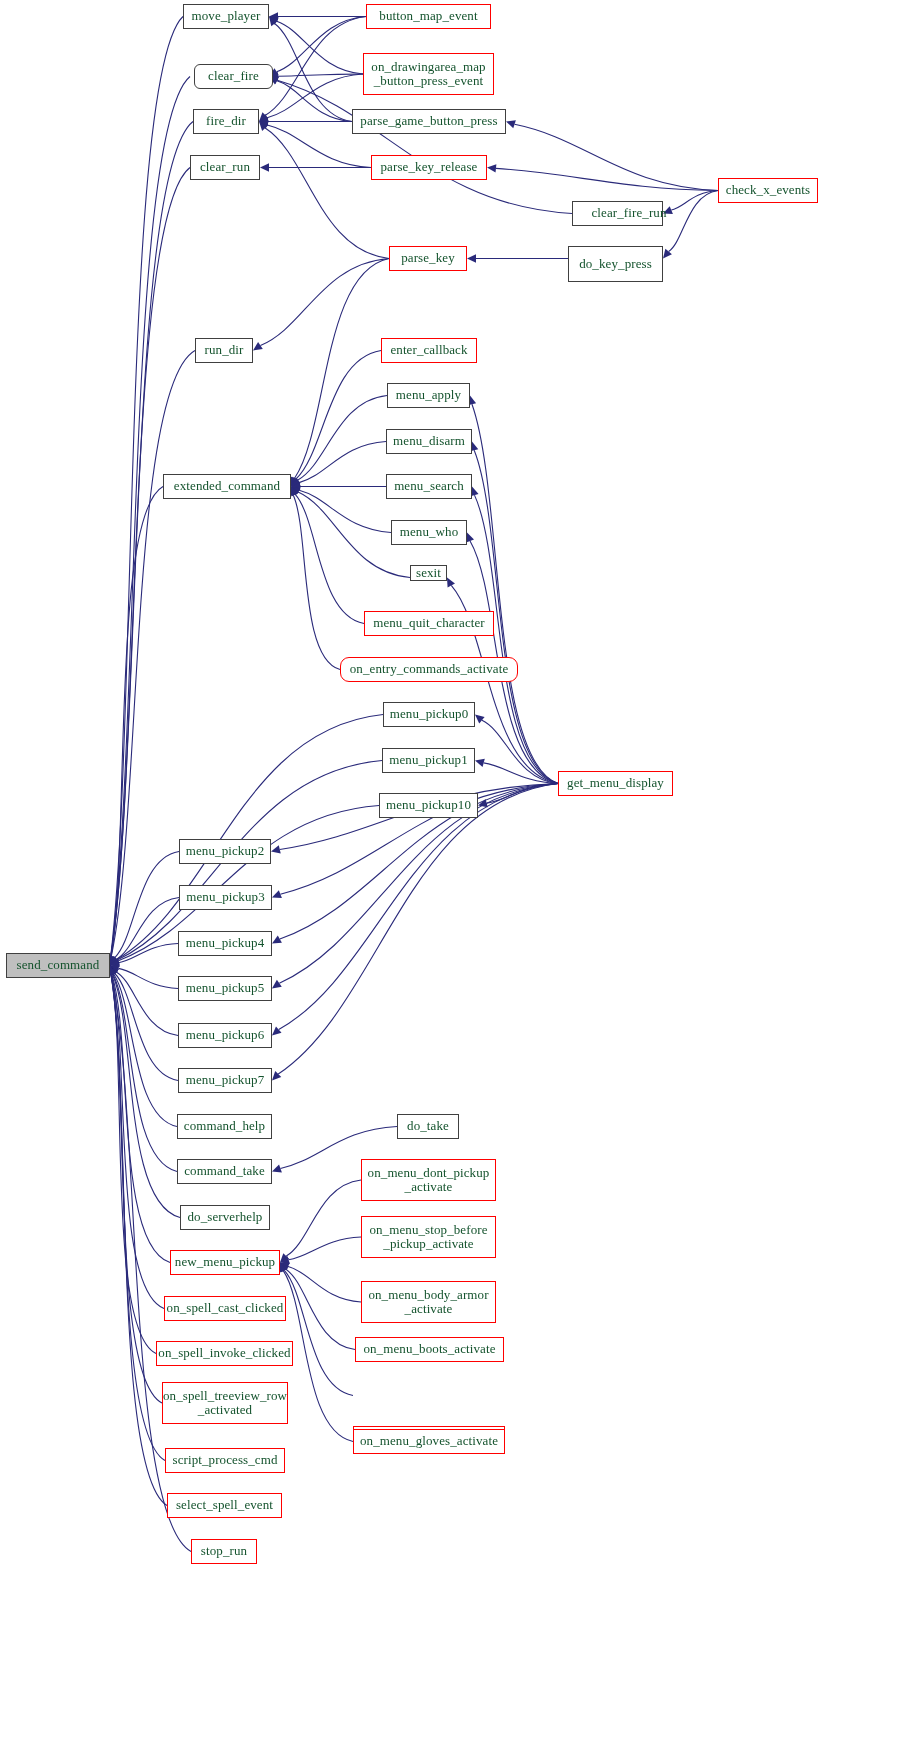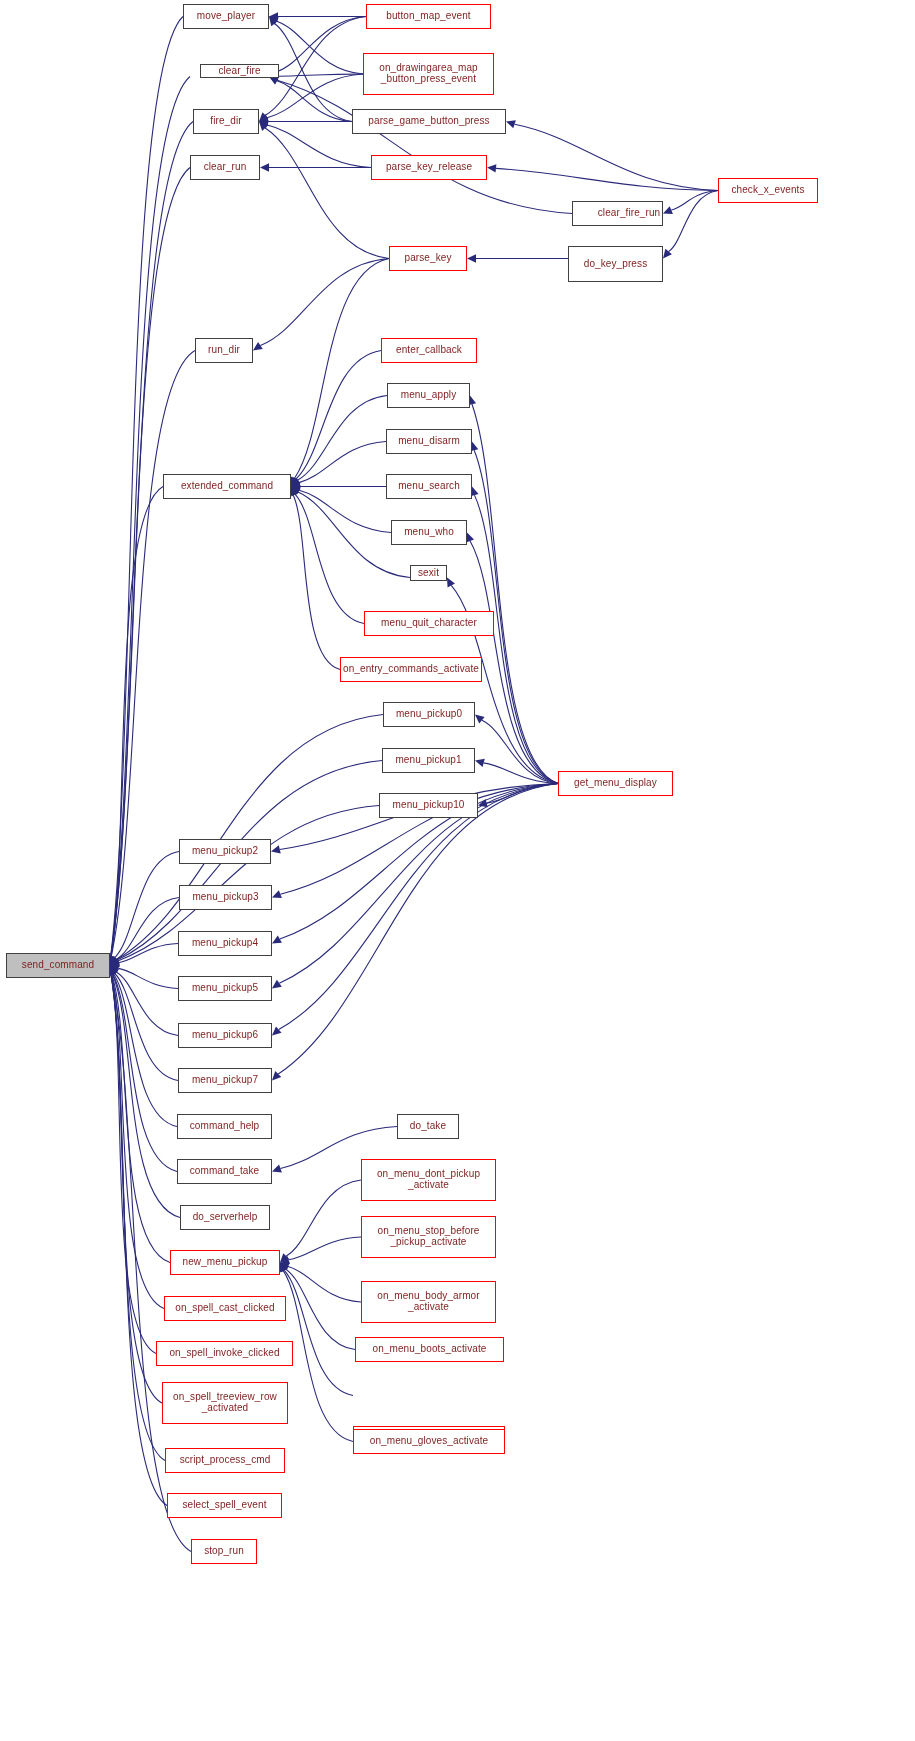--- a/index.html
+++ b/index.html
@@ -7,26 +7,27 @@
   #canvas{position:relative;width:915px;height:1741px;background:#fff;overflow:hidden;}
   #edges{position:absolute;left:0;top:0;width:915px;height:1741px;}
   .node{
     position:absolute;
     box-sizing:border-box;
     display:flex;
     align-items:center;
     justify-content:center;
     text-align:center;
     background:#ffffff;
-    color:#7f1d1d;
-    font-size:10px;
+    color:#14532d;
+    font-size:13px;
     line-height:1.08;
     white-space:pre-line;
     letter-spacing:0.1px;
     z-index:5;
+    font-family:Liberation Serif, serif;
   }
   .node.k-black{border:1px solid #404040;}
   .node.k-red{border:1px solid #ff0000;}
   .node.k-current{border:1px solid #404040;background:#bfbfbf;}
 </style>
 </head>
 <body>
 
 <div id="canvas">
   <svg id="edges" viewBox="0 0 915 1741" xmlns="http://www.w3.org/2000/svg">
@@ -174,41 +175,41 @@
       <polygon points="280,1262.5 289.9303159878987,1262.669777443977 286.2484757322447,1270.2198802467103" fill="#2a2a7a"></polygon>
       <path d="M 355 1349.5 C 313.7125 1344.28, 308.5 1284.25, 285.87645659862517 1269.316689654405" fill="none" stroke="#2a2a7a" stroke-width="1.1"></path>
       <polygon points="280,1262.5 289.0575784373476,1266.5743432417134 282.6953347599027,1272.0590360670967" fill="#2a2a7a"></polygon>
       <path d="M 353 1395.5 C 307.3775 1387.52, 307.74 1295.75, 284.3304355233686 1270.38969759737" fill="none" stroke="#2a2a7a" stroke-width="1.1"></path>
       <polygon points="280,1262.5 288.0122944021413,1268.3688276864648 280.64857664459583,1272.4105675082753" fill="#2a2a7a"></polygon>
       <path d="M 353 1441.5 C 302.2025 1430.76, 307.74 1307.25, 283.3986294834144 1270.8336257196052" fill="none" stroke="#2a2a7a" stroke-width="1.1"></path>
       <polygon points="280,1262.5 287.2876548192302,1269.247598627345 279.5096041475986,1272.4196528118653" fill="#2a2a7a"></polygon>
     </svg>
 <div class="node k-black" style="left: 183px; top: 4px; width: 86px; height: 25px;">move_player</div>
     <div class="node k-red" style="left: 366px; top: 4px; width: 125px; height: 25px;">button_map_event</div>
-    <div class="node k-black" style="left: 200px; top: 64px; width: 79px; height: 14px;">clear_fire</div>
+    <div class="node k-black" style="left: 194px; top: 64px; width: 79px; height: 25px; border-radius: 6px;">clear_fire</div>
     <div class="node k-red" style="left: 363px; top: 53px; width: 131px; height: 42px;">on_drawingarea_map
 _button_press_event</div>
     <div class="node k-black" style="left: 193px; top: 109px; width: 66px; height: 25px;">fire_dir</div>
     <div class="node k-black" style="left: 352px; top: 109px; width: 154px; height: 25px;">parse_game_button_press</div>
     <div class="node k-black" style="left: 190px; top: 155px; width: 70px; height: 25px;">clear_run</div>
     <div class="node k-red" style="left: 371px; top: 155px; width: 116px; height: 25px;">parse_key_release</div>
     <div class="node k-red" style="left: 718px; top: 178px; width: 100px; height: 25px;">check_x_events</div>
     <div class="node k-black" style="left: 572px; top: 201px; width: 91px; height: 25px; padding-left: 23px;">clear_fire_run</div>
     <div class="node k-red" style="left: 389px; top: 246px; width: 78px; height: 25px;">parse_key</div>
     <div class="node k-black" style="left: 568px; top: 246px; width: 95px; height: 36px;">do_key_press</div>
     <div class="node k-black" style="left: 195px; top: 338px; width: 58px; height: 25px;">run_dir</div>
     <div class="node k-red" style="left: 381px; top: 338px; width: 96px; height: 25px;">enter_callback</div>
     <div class="node k-black" style="left: 387px; top: 383px; width: 83px; height: 25px;">menu_apply</div>
     <div class="node k-black" style="left: 386px; top: 429px; width: 86px; height: 25px;">menu_disarm</div>
     <div class="node k-black" style="left: 163px; top: 474px; width: 128px; height: 25px;">extended_command</div>
     <div class="node k-black" style="left: 386px; top: 474px; width: 86px; height: 25px;">menu_search</div>
     <div class="node k-black" style="left: 391px; top: 520px; width: 76px; height: 25px;">menu_who</div>
     <div class="node k-black" style="left: 410px; top: 565px; width: 37px; height: 16px;">sexit</div>
     <div class="node k-red" style="left: 364px; top: 611px; width: 130px; height: 25px;">menu_quit_character</div>
-    <div class="node k-red" style="left: 340px; top: 657px; width: 142px; height: 25px;">on_entry_commands_activate</div>
+    <div class="node k-red" style="left: 340px; top: 657px; width: 178px; height: 25px; border-radius: 9px;">on_entry_commands_activate</div>
     <div class="node k-black" style="left: 383px; top: 702px; width: 92px; height: 25px;">menu_pickup0</div>
     <div class="node k-black" style="left: 382px; top: 748px; width: 93px; height: 25px;">menu_pickup1</div>
     <div class="node k-red" style="left: 558px; top: 771px; width: 115px; height: 25px;">get_menu_display</div>
     <div class="node k-black" style="left: 379px; top: 793px; width: 99px; height: 25px;">menu_pickup10</div>
     <div class="node k-black" style="left: 179px; top: 839px; width: 92px; height: 25px;">menu_pickup2</div>
     <div class="node k-black" style="left: 179px; top: 885px; width: 93px; height: 25px;">menu_pickup3</div>
     <div class="node k-black" style="left: 178px; top: 931px; width: 94px; height: 25px;">menu_pickup4</div>
     <div class="node k-current" style="left: 6px; top: 953px; width: 104px; height: 25px;">send_command</div>
     <div class="node k-black" style="left: 178px; top: 976px; width: 94px; height: 25px;">menu_pickup5</div>
     <div class="node k-black" style="left: 178px; top: 1023px; width: 94px; height: 25px;">menu_pickup6</div>

